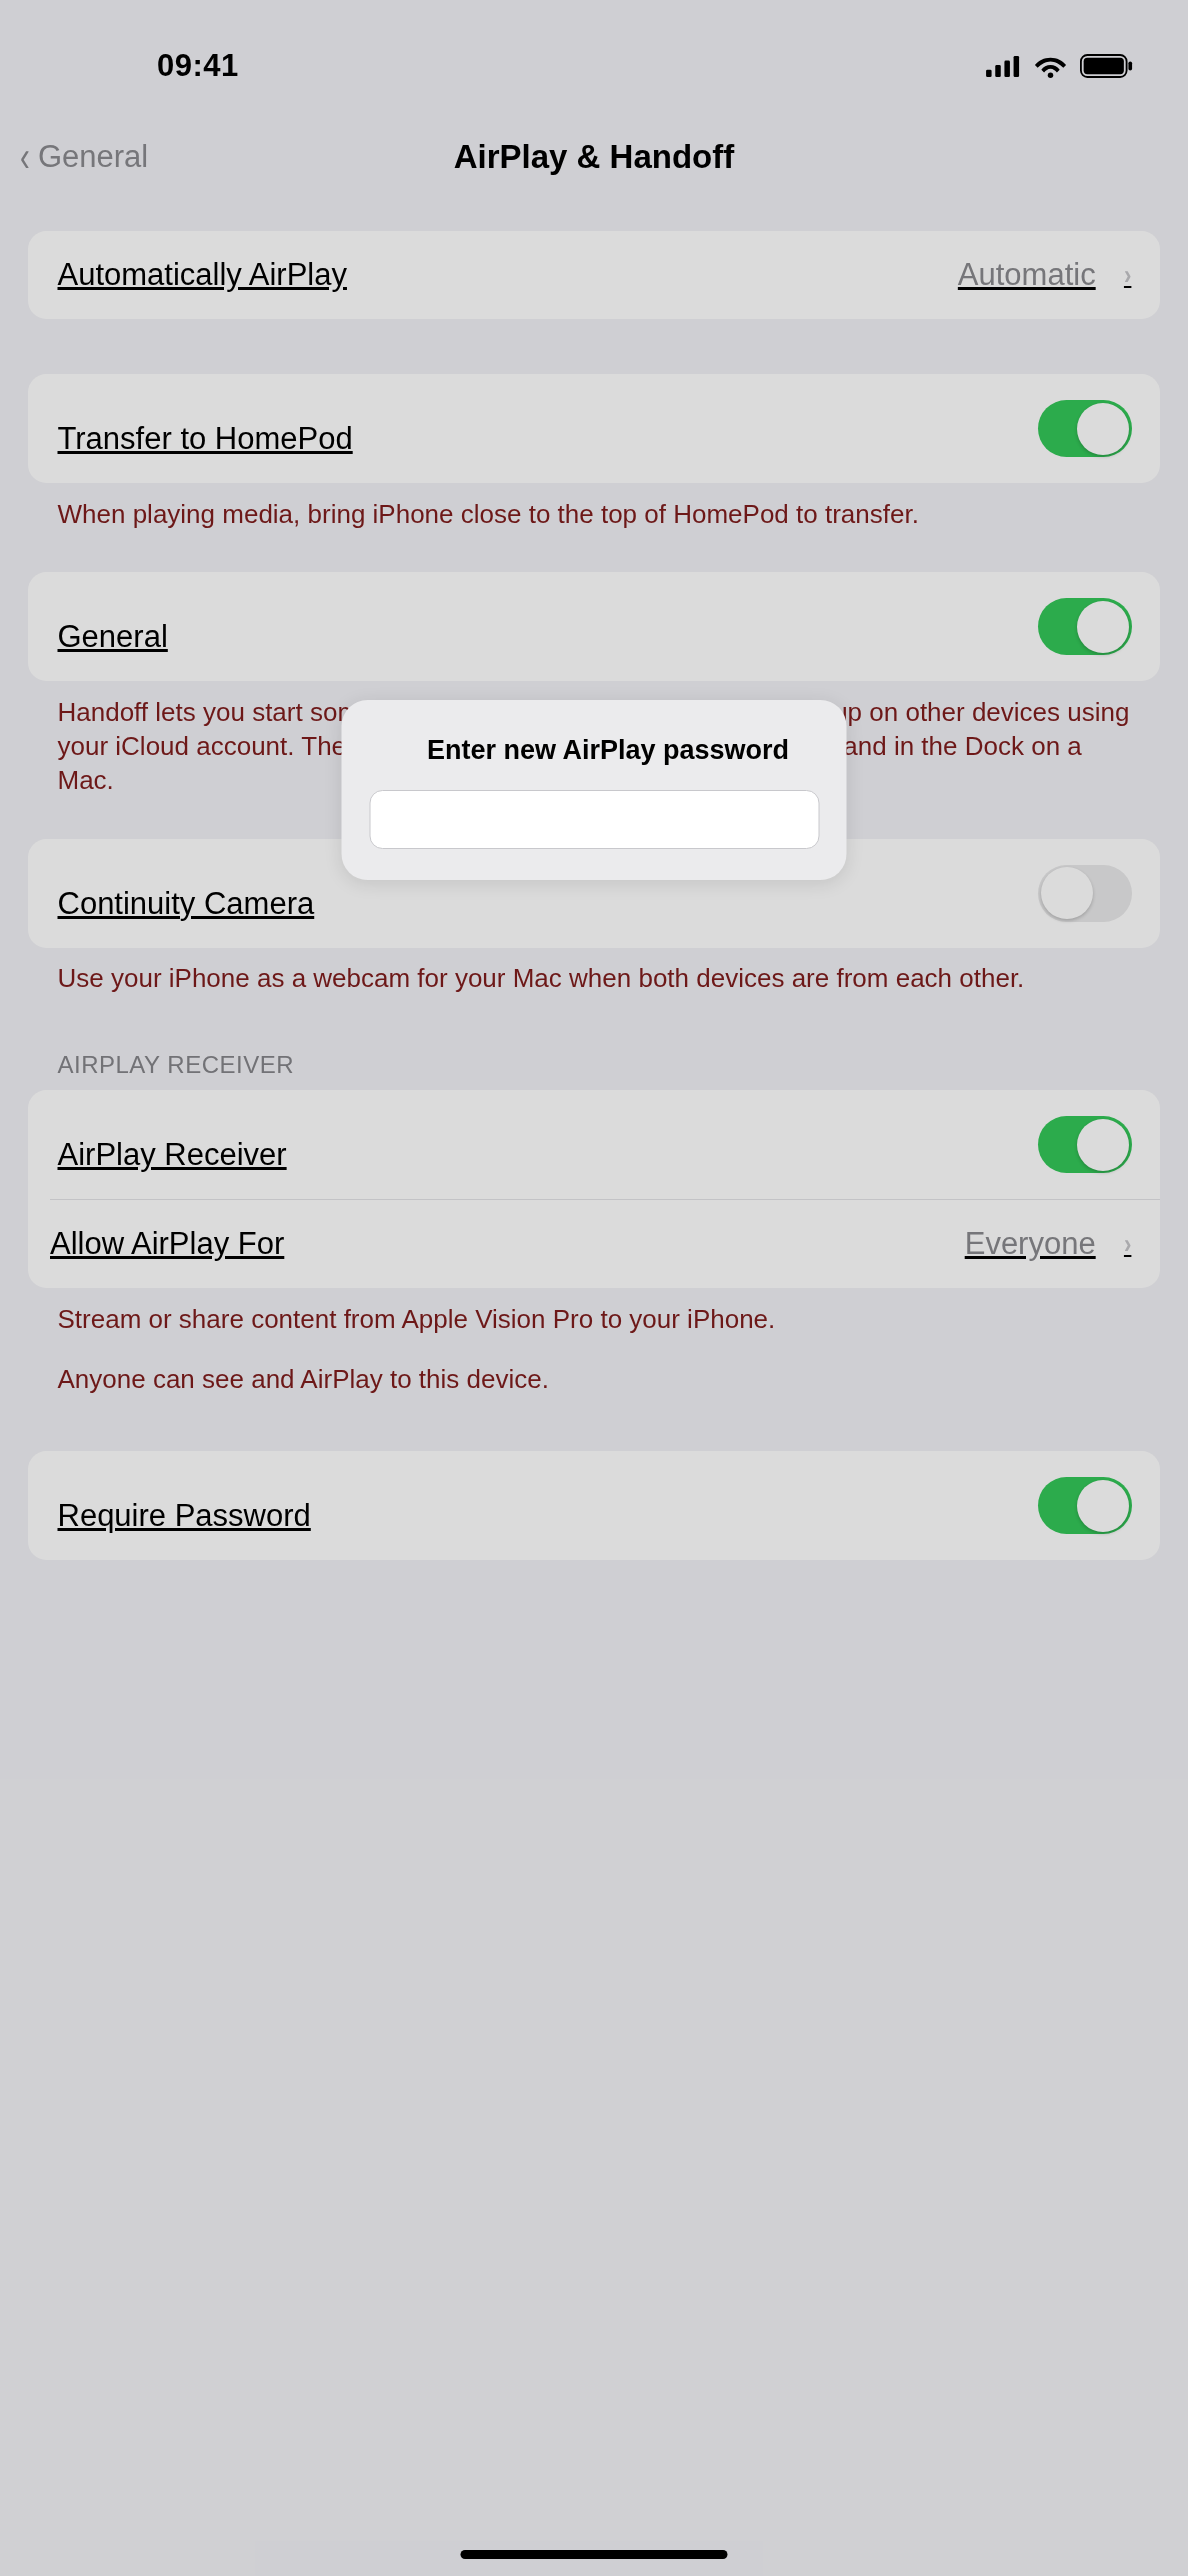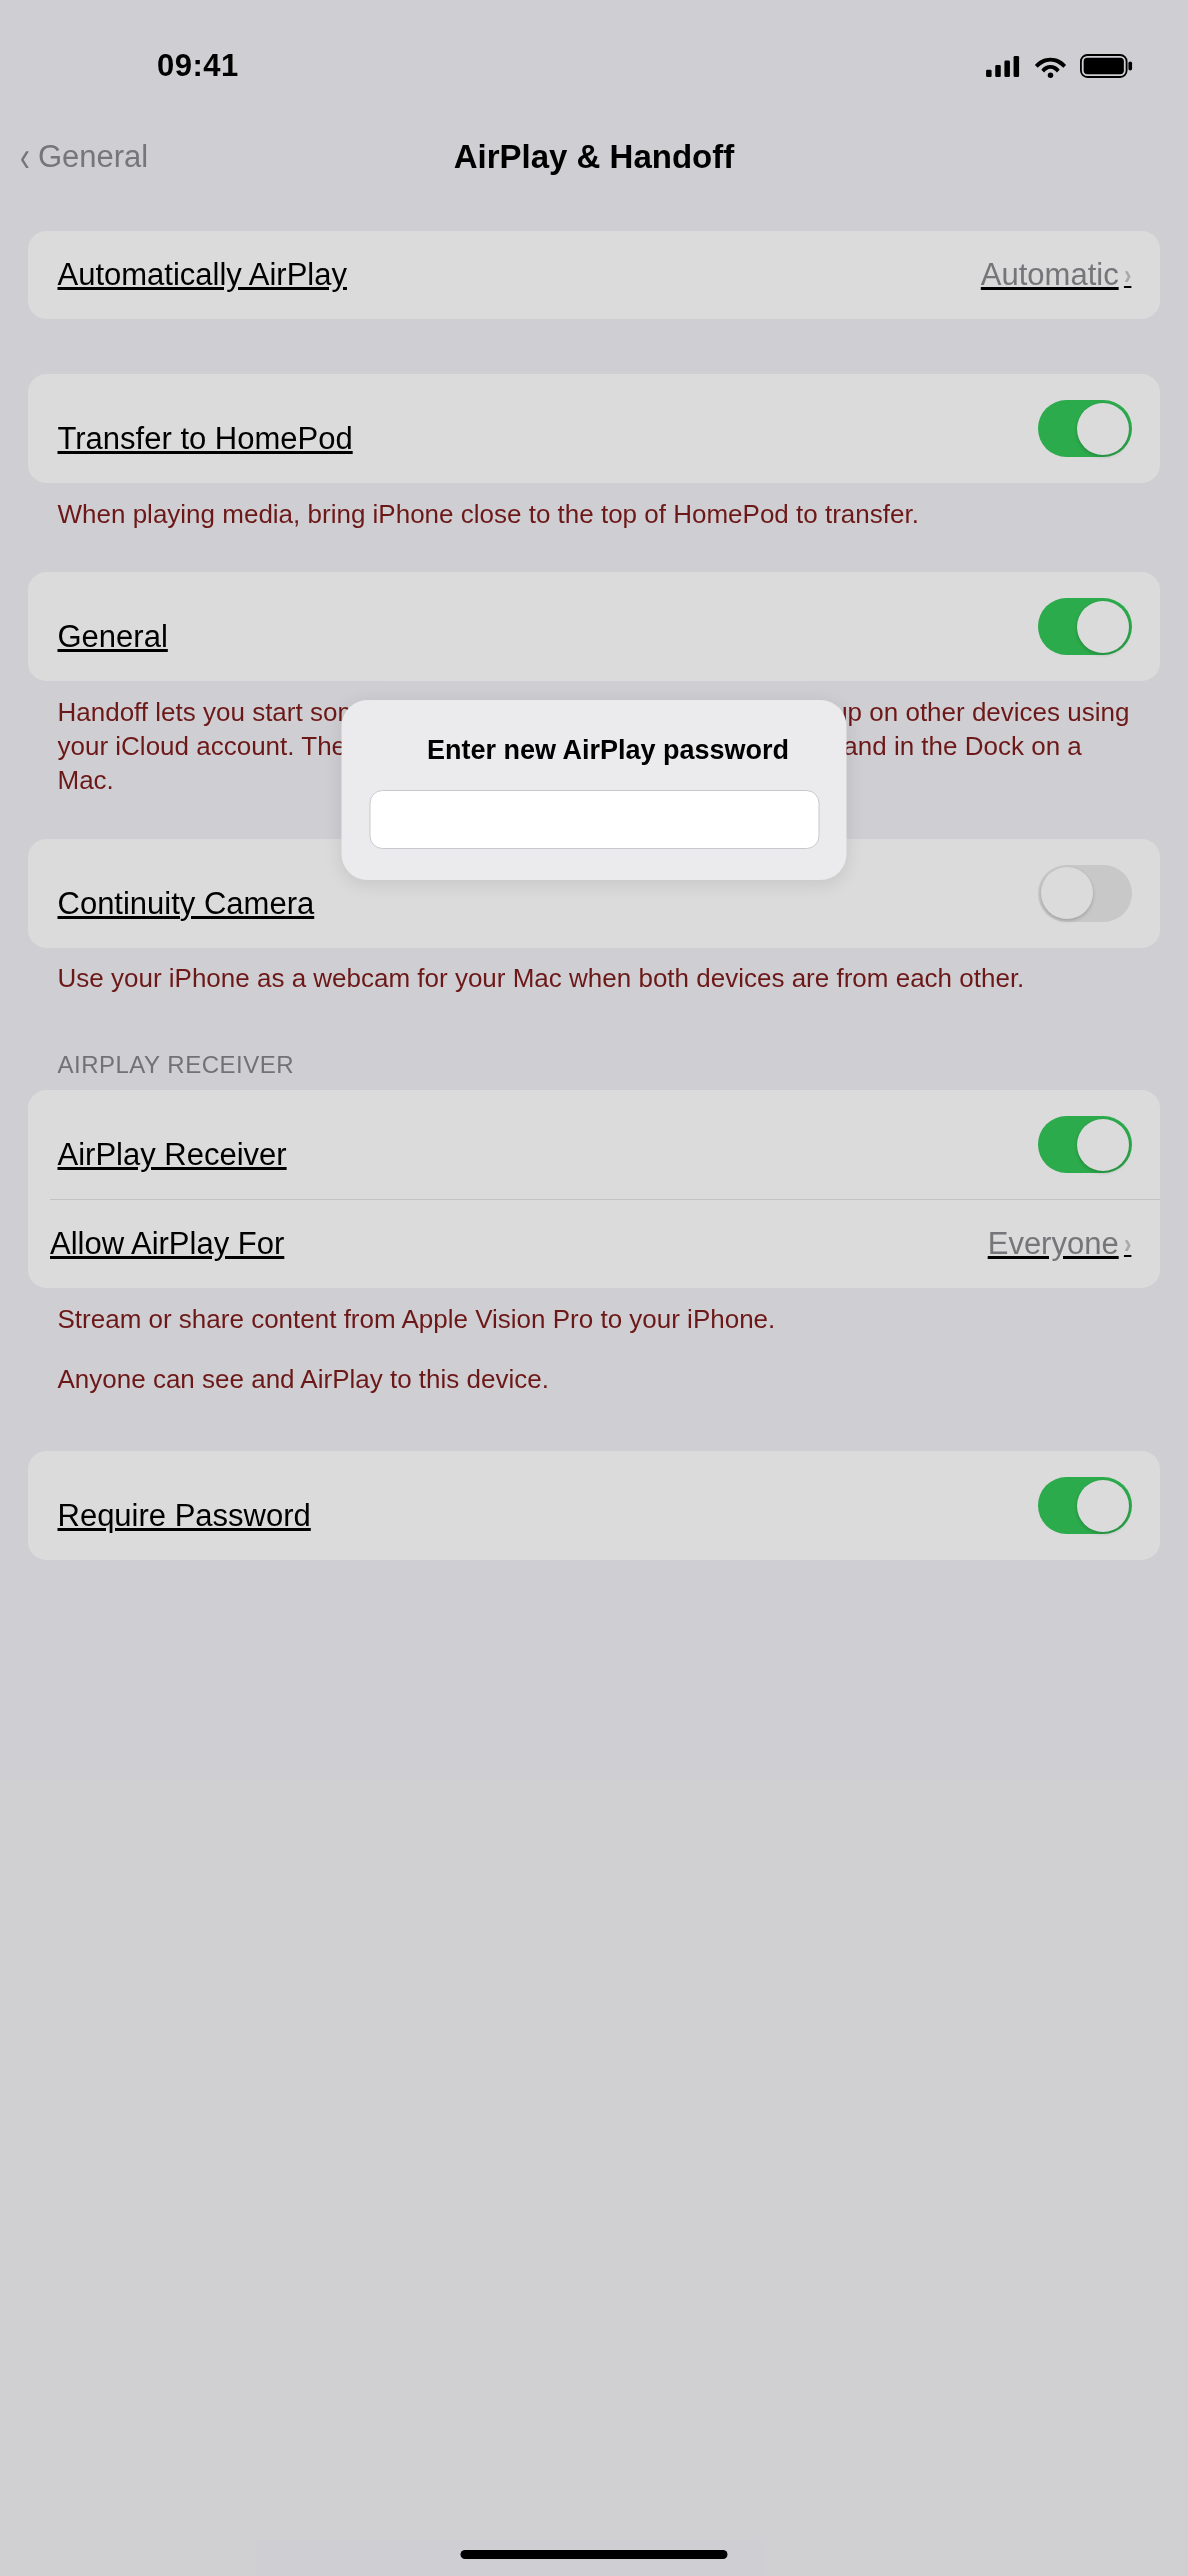--- a/index.html
+++ b/index.html
@@ -95,21 +95,21 @@
     }
     .row-label {
       font-size: 31px;
       color: #000;
     }
     .row-value {
       font-size: 31px;
       color: #8a8a8e;
       display: flex;
       align-items: center;
-      gap: 4px;
+      gap: 27px;
     }
     .chevron-right {
       color: #c5c5c9;
       font-size: 28px;
       font-weight: 600;
       transform: scaleX(0.8);
     }
     
     .toggle {
       width: 94px;

